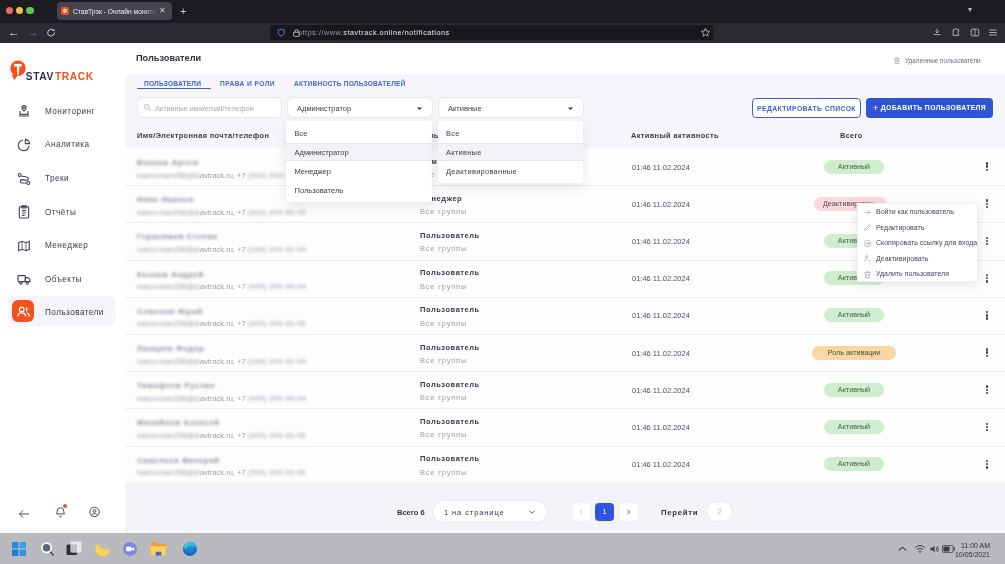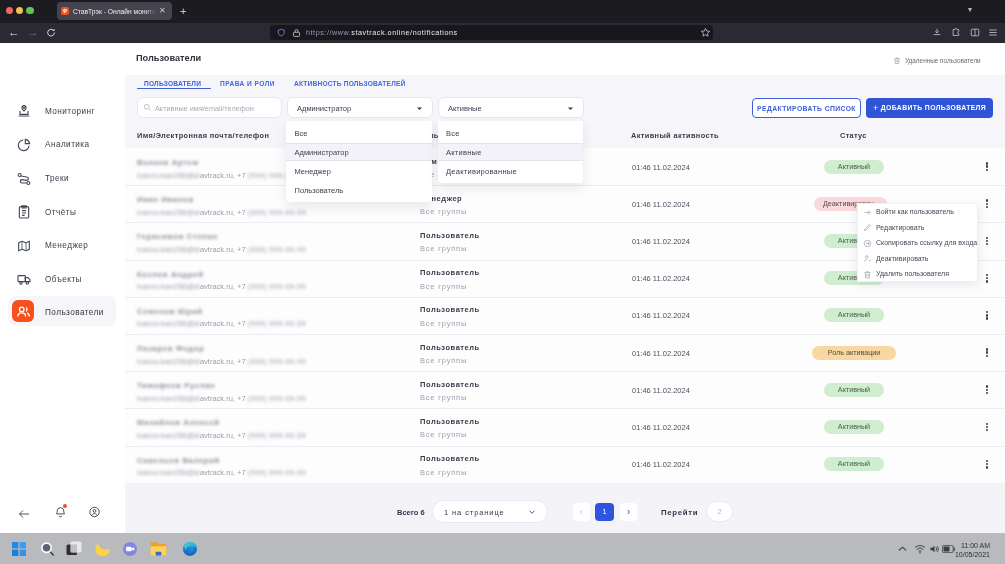--- a/index.html
+++ b/index.html
@@ -42,21 +42,21 @@
 <svg width="8.5" height="9" viewBox="0 0 24 24">
         <path d="M12 2.5c3 2 6 2.5 8.5 2.5v6c0 5.5-3.6 9.4-8.5 10.8C7.1 20.4 3.5 16.5 3.5 11V5C6 5 9 4.5 12 2.5z" fill="none" stroke="#6b8fe2" stroke-width="2.4"></path>
       </svg>
 </div>
 <div class="ab" style="left:292px;top:27.5px;">
 <svg width="9" height="10" viewBox="0 0 24 24">
         <rect x="4" y="10" width="16" height="11" rx="2" fill="none" stroke="#cacace" stroke-width="2.2"></rect>
         <path d="M8 10V7a4 4 0 0 1 8 0v3" fill="none" stroke="#cacace" stroke-width="2.2"></path>
       </svg>
 </div>
-<div class="ab" style="left:306px;top:28px;font-size:7.2px;letter-spacing:0.55px;line-height:9px;color:#9c9ca6;">https://www.<span style="color:#ececf0;">stavtrack.online/notifications</span></div>
+<div class="ab" style="left:298px;top:28px;font-size:7.2px;letter-spacing:0.55px;line-height:9px;color:#9c9ca6;">https://www.<span style="color:#ececf0;">stavtrack.online/notifications</span></div>
 <div class="ab" style="left:700px;top:27px;">
 <svg width="11" height="11" viewBox="0 0 24 24">
         <path d="M12 3l2.7 5.8 6.3.7-4.7 4.3 1.3 6.2-5.6-3.2-5.6 3.2 1.3-6.2L3 9.5l6.3-.7z" fill="none" stroke="#c3c3c9" stroke-width="1.8"></path>
       </svg>
 </div>
 <div class="ab" style="left:932px;top:27px;">
 <svg width="10" height="11" viewBox="0 0 24 24" fill="none" stroke="#c3c3c9" stroke-width="2">
         <path d="M12 3v10M8 9l4 4 4-4M4 17h16"></path>
       </svg>
 </div>
@@ -83,20 +83,31 @@
 <div class="ab" style="left:136px;top:53px;font-size:9.2px;font-weight:bold;color:#2f323c;">Пользователи</div>
 <div class="ab" style="left:893px;top:56px;">
 <svg width="8" height="9" viewBox="0 0 24 24" fill="none" stroke="#9a9aa5" stroke-width="2">
         <path d="M4 7h16M10 7V4h4v3M6 7l1 14h10l1-14M10 11v6M14 11v6"></path>
       </svg>
 </div>
 <div class="ab" style="left:905px;top:56.5px;font-size:6.4px;color:#6c6c77;">Удаленные пользователи</div>
 
 <div class="ab" style="left:0;top:43px;width:125px;height:490px;background:#fff;"></div>
 
+<div class="ab" style="left:8px;top:58px;width:112px;height:26px;">
+<svg width="112" height="26" viewBox="0 0 112 26">
+<circle cx="10" cy="10.2" r="7.7" fill="#f4511e"></circle>
+<path d="M3.6 16.2 L9.8 17.6 L6.2 21.9 Z" fill="#f4511e"></path>
+<rect x="6.1" y="5.9" width="7.6" height="2.6" fill="#fff"></rect>
+<path d="M8.8 8.5 h2.6 l-0.5 8.3 h-1.6 z" fill="#fff"></path>
+<path d="M15.4 10.3 l1.9 -0.5 l-1.2 3.6 z" fill="#f4511e"></path>
+<text x="17.8" y="22.3" font-size="10.2" font-weight="bold" letter-spacing="0.6" fill="#2c3340" font-family="Liberation Sans">STAV</text>
+<text x="47" y="22.3" font-size="10.2" font-weight="bold" letter-spacing="0.6" fill="#f4511e" font-family="Liberation Sans">TRACK</text>
+</svg>
+</div>
 
 <div class="ab" style="left:16px;top:103.3px;">
       <svg class="ic" width="16" height="16" viewBox="0 0 24 24" fill="none" stroke="#434956" stroke-width="1.7">
         <path d="M12 4a3.2 3.2 0 0 1 3.2 3.2c0 2.3-3.2 5-3.2 5s-3.2-2.7-3.2-5A3.2 3.2 0 0 1 12 4z"></path>
         <circle cx="12" cy="7.2" r="0.8" fill="#434956"></circle>
         <path d="M6 12v5h12v-5M4 19.5h16"></path>
       </svg>
     </div>
 <div class="ab" style="left:45px;top:106.8px;font-size:8.2px;color:#3d414d;letter-spacing:0.45px;">Мониторинг</div>
 <div class="ab" style="left:16px;top:136.9px;">
@@ -195,21 +206,21 @@
       <svg width="9" height="9" viewBox="0 0 24 24">
         <path d="M5 9l7 7 7-7z" fill="#3a3f4c"></path>
       </svg>
     </div>
 <div class="ab" style="left:752px;top:98px;width:109px;height:20px;background:#fff;border:1px solid #3e5fd7;border-radius:4px;text-align:center;font-size:6.8px;font-weight:bold;letter-spacing:0.4px;color:#3e5fd7;line-height:19px;">РЕДАКТИРОВАТЬ СПИСОК</div>
 <div class="ab" style="left:866px;top:98px;width:127px;height:20px;background:#2f55d6;border-radius:4px;text-align:center;font-size:6.8px;font-weight:bold;letter-spacing:0.4px;color:#fff;line-height:19px;"><span style="font-size:9px;font-weight:normal;vertical-align:-0.5px;">+</span> ДОБАВИТЬ ПОЛЬЗОВАТЕЛЯ</div>
 
 <div class="ab" style="left:137px;top:131px;font-size:7.4px;font-weight:bold;letter-spacing:0.38px;color:#383c49;">Имя/Электронная почта/телефон</div>
 <div class="ab" style="left:420px;top:131px;font-size:7.4px;font-weight:bold;color:#383c49;">Роль в системе</div>
 <div class="ab" style="left:631px;top:131px;font-size:7.4px;font-weight:bold;letter-spacing:0.37px;color:#383c49;">Активный активность</div>
-<div class="ab" style="left:840px;top:131px;font-size:7.4px;font-weight:bold;letter-spacing:0.3px;color:#383c49;">Статус</div>
+<div class="ab" style="left:840px;top:131px;font-size:7.4px;font-weight:bold;letter-spacing:0.3px;color:#383c49;">Всего</div>
 <div class="ab" style="left:125px;top:148px;width:880px;height:335px;background:#fdfdfe;"></div>
 <div class="ab" style="left:137px;top:158.0px;font-size:7.6px;font-weight:bold;letter-spacing:0.7px;color:#8e8e98;filter:blur(1.6px);">Волков Артем</div>
 <div class="ab" style="left:137px;top:170.5px;font-size:7.5px;color:#a0a0ab;white-space:nowrap;"><span style="filter:blur(1.6px);">ivanov.ivan256@st</span>avtrack.ru, +7 <span style="filter:blur(1.6px);letter-spacing:0.3px;">(999) 999-99-99</span></div>
 <div class="ab" style="left:420px;top:156.5px;font-size:7.5px;font-weight:bold;letter-spacing:0.55px;color:#363b48;">Администратор</div>
 <div class="ab" style="left:420px;top:170.0px;font-size:7.5px;letter-spacing:0.8px;color:#a0a0ab;">Все группы</div>
 <div class="ab" style="left:632px;top:162.5px;font-size:7.5px;color:#4d525e;">01:46 11.02.2024</div>
 <div class="ab" style="left:824px;top:159.6px;width:60px;height:14px;background:#cfeecf;border-radius:7px;text-align:center;font-size:7.2px;line-height:14px;color:#4f5c51;">Активный</div>
 <div class="ab" style="left:985.5px;top:162.2px;width:2.4px;height:2.4px;border-radius:50%;background:#3c3c44;"></div>
 <div class="ab" style="left:985.5px;top:165.4px;width:2.4px;height:2.4px;border-radius:50%;background:#3c3c44;"></div>
 <div class="ab" style="left:985.5px;top:168.6px;width:2.4px;height:2.4px;border-radius:50%;background:#3c3c44;"></div>

